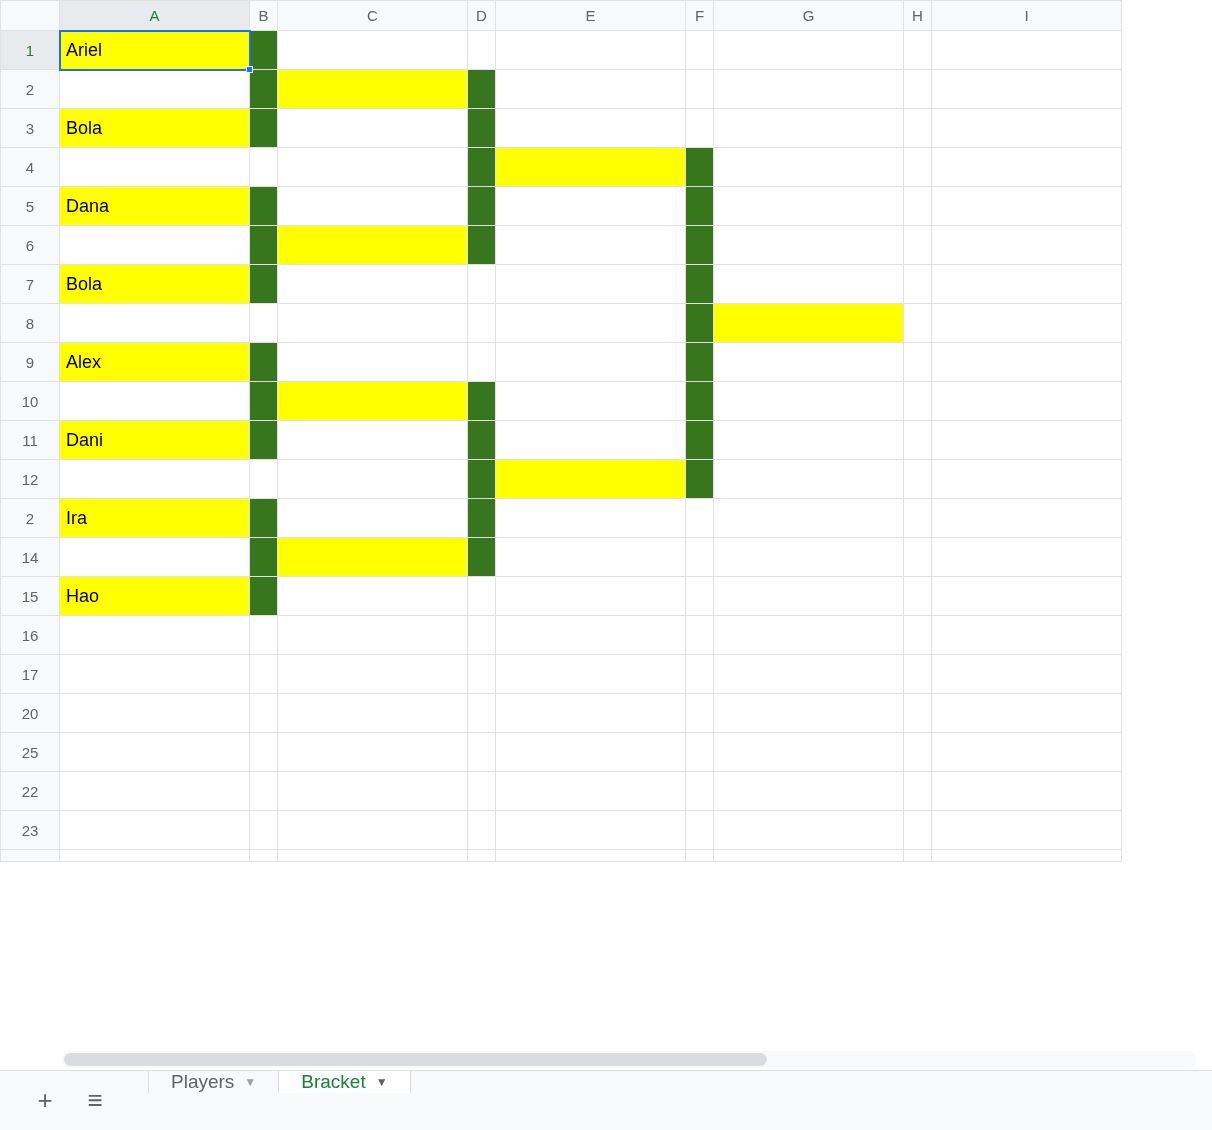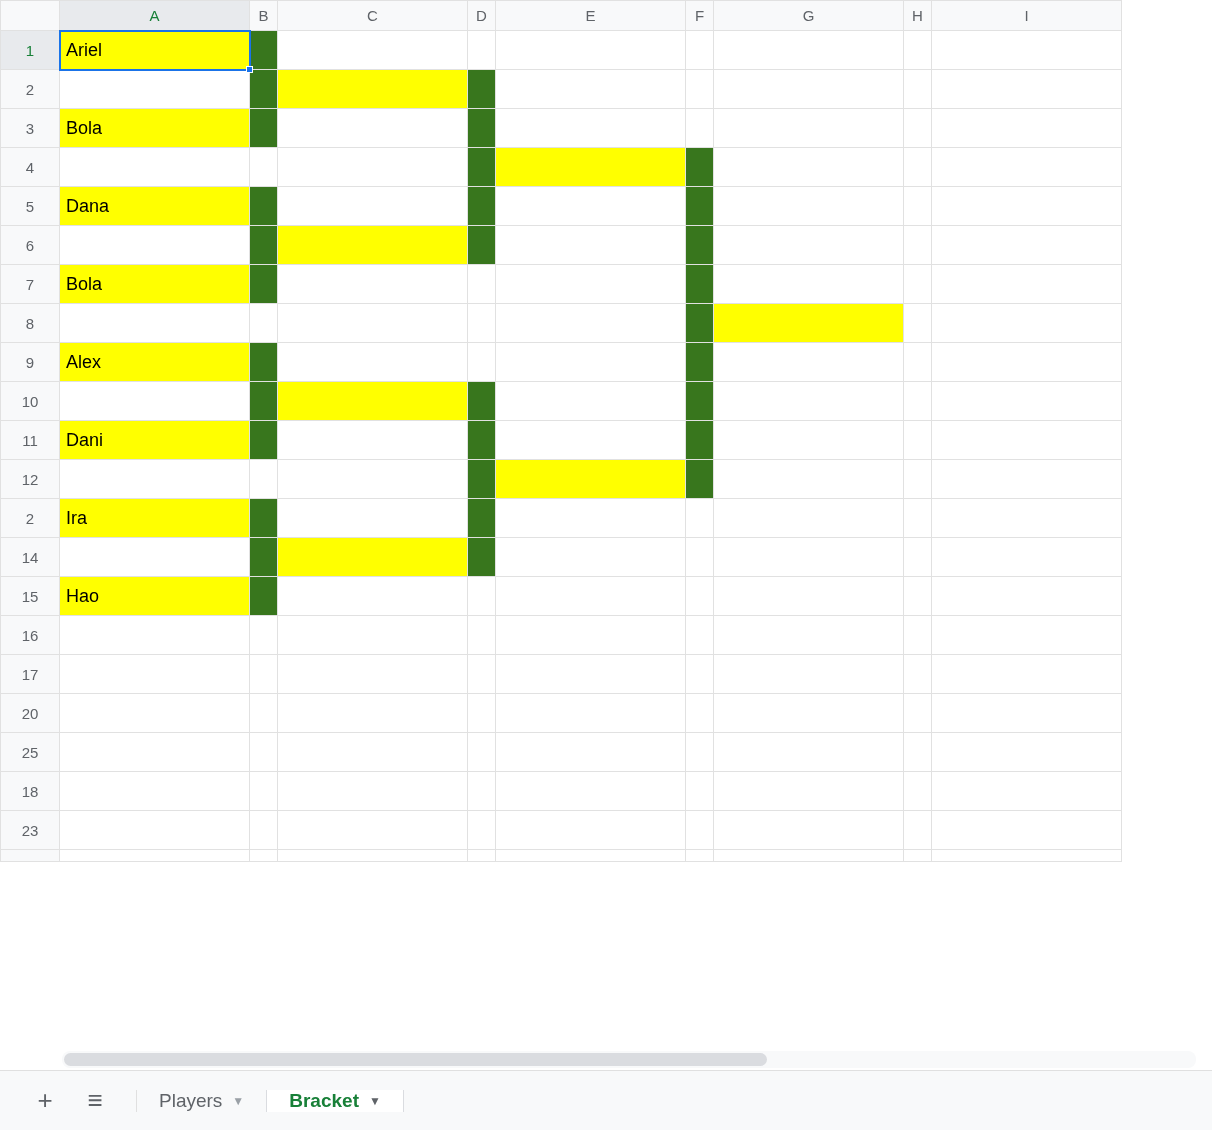--- a/index.html
+++ b/index.html
@@ -128,38 +128,38 @@
       height: 50px;
       display: flex;
       align-items: center;
       justify-content: center;
       color: #5f6368;
       font-size: 26px;
       cursor: pointer;
     }
     .tabs {
       display: flex;
-      margin-left: 16px;
+      margin-left: 28px;
       height: 100%;
-      align-items: center;
+      align-items: flex-start;
     }
     .tab {
       display: flex;
       align-items: center;
       padding: 0 22px;
       font-size: 19px;
       color: #5f6368;
       cursor: pointer;
       gap: 10px;
       border-left: 1px solid #e0e0e0;
     }
     .tab.active {
       background: #fff;
       color: #188038;
-      font-weight: 700;
+      font-weight: 400;
       border-left: 1px solid #dadce0;
       border-right: 1px solid #dadce0;
     }
     .tab .caret {
       font-size: 12px;
       color: #9aa0a6;
     }
     .tab.active .caret {
       color: #5f6368;
     }
@@ -418,21 +418,21 @@
           <td class="cell"></td>
           <td class="cell"></td>
           <td class="cell"></td>
           <td class="cell"></td>
           <td class="cell"></td>
           <td class="cell"></td>
           <td class="cell"></td>
           <td class="cell"></td>
         </tr>
         <tr>
-          <th class="rowhead">18</th>
+          <th class="rowhead">22</th>
           <td class="cell"></td>
           <td class="cell"></td>
           <td class="cell"></td>
           <td class="cell"></td>
           <td class="cell"></td>
           <td class="cell"></td>
           <td class="cell"></td>
           <td class="cell"></td>
           <td class="cell"></td>
         </tr>

